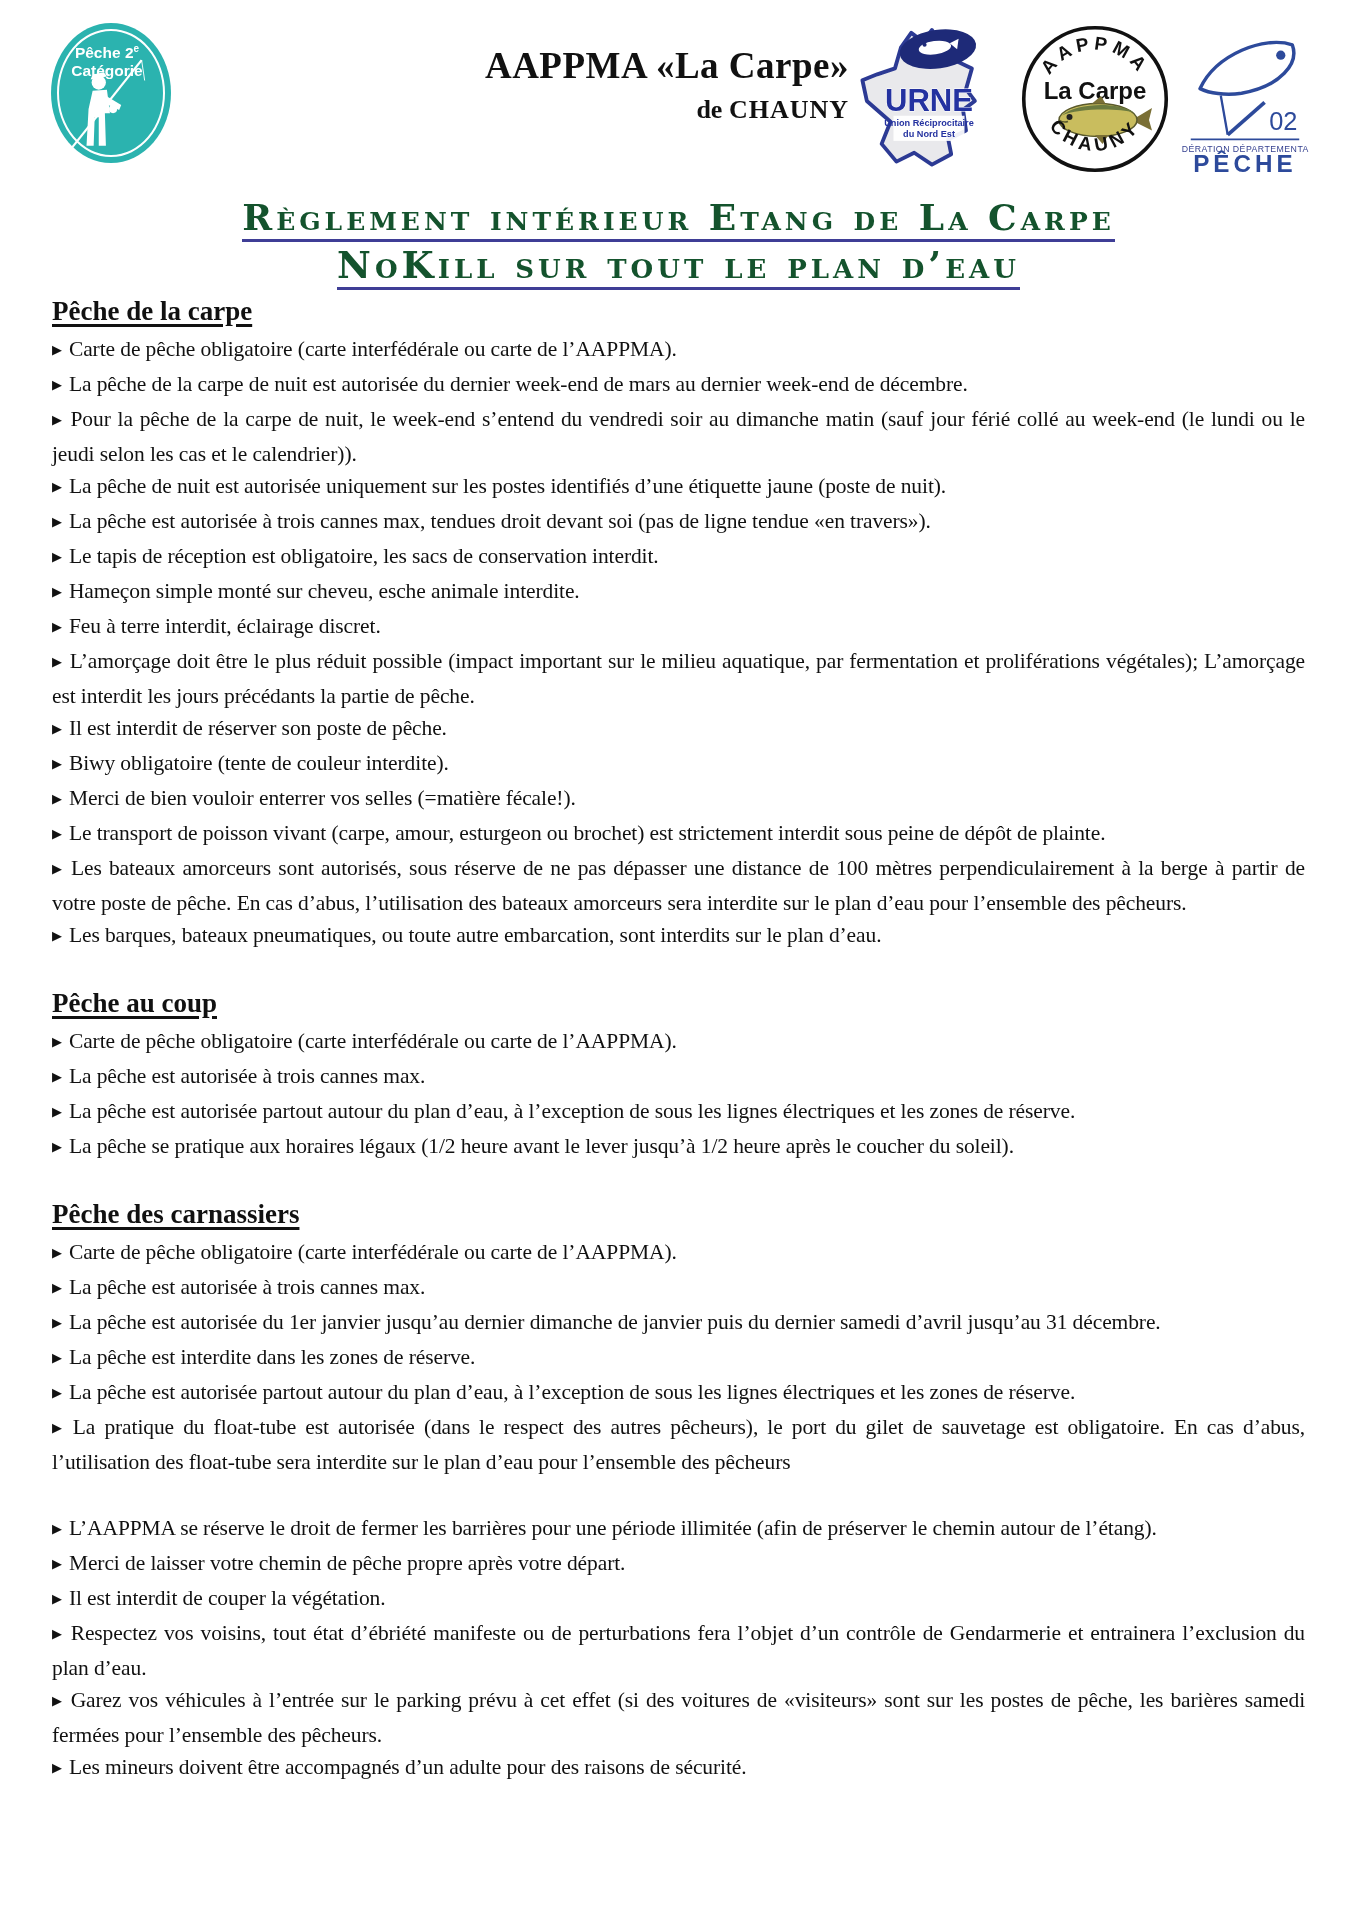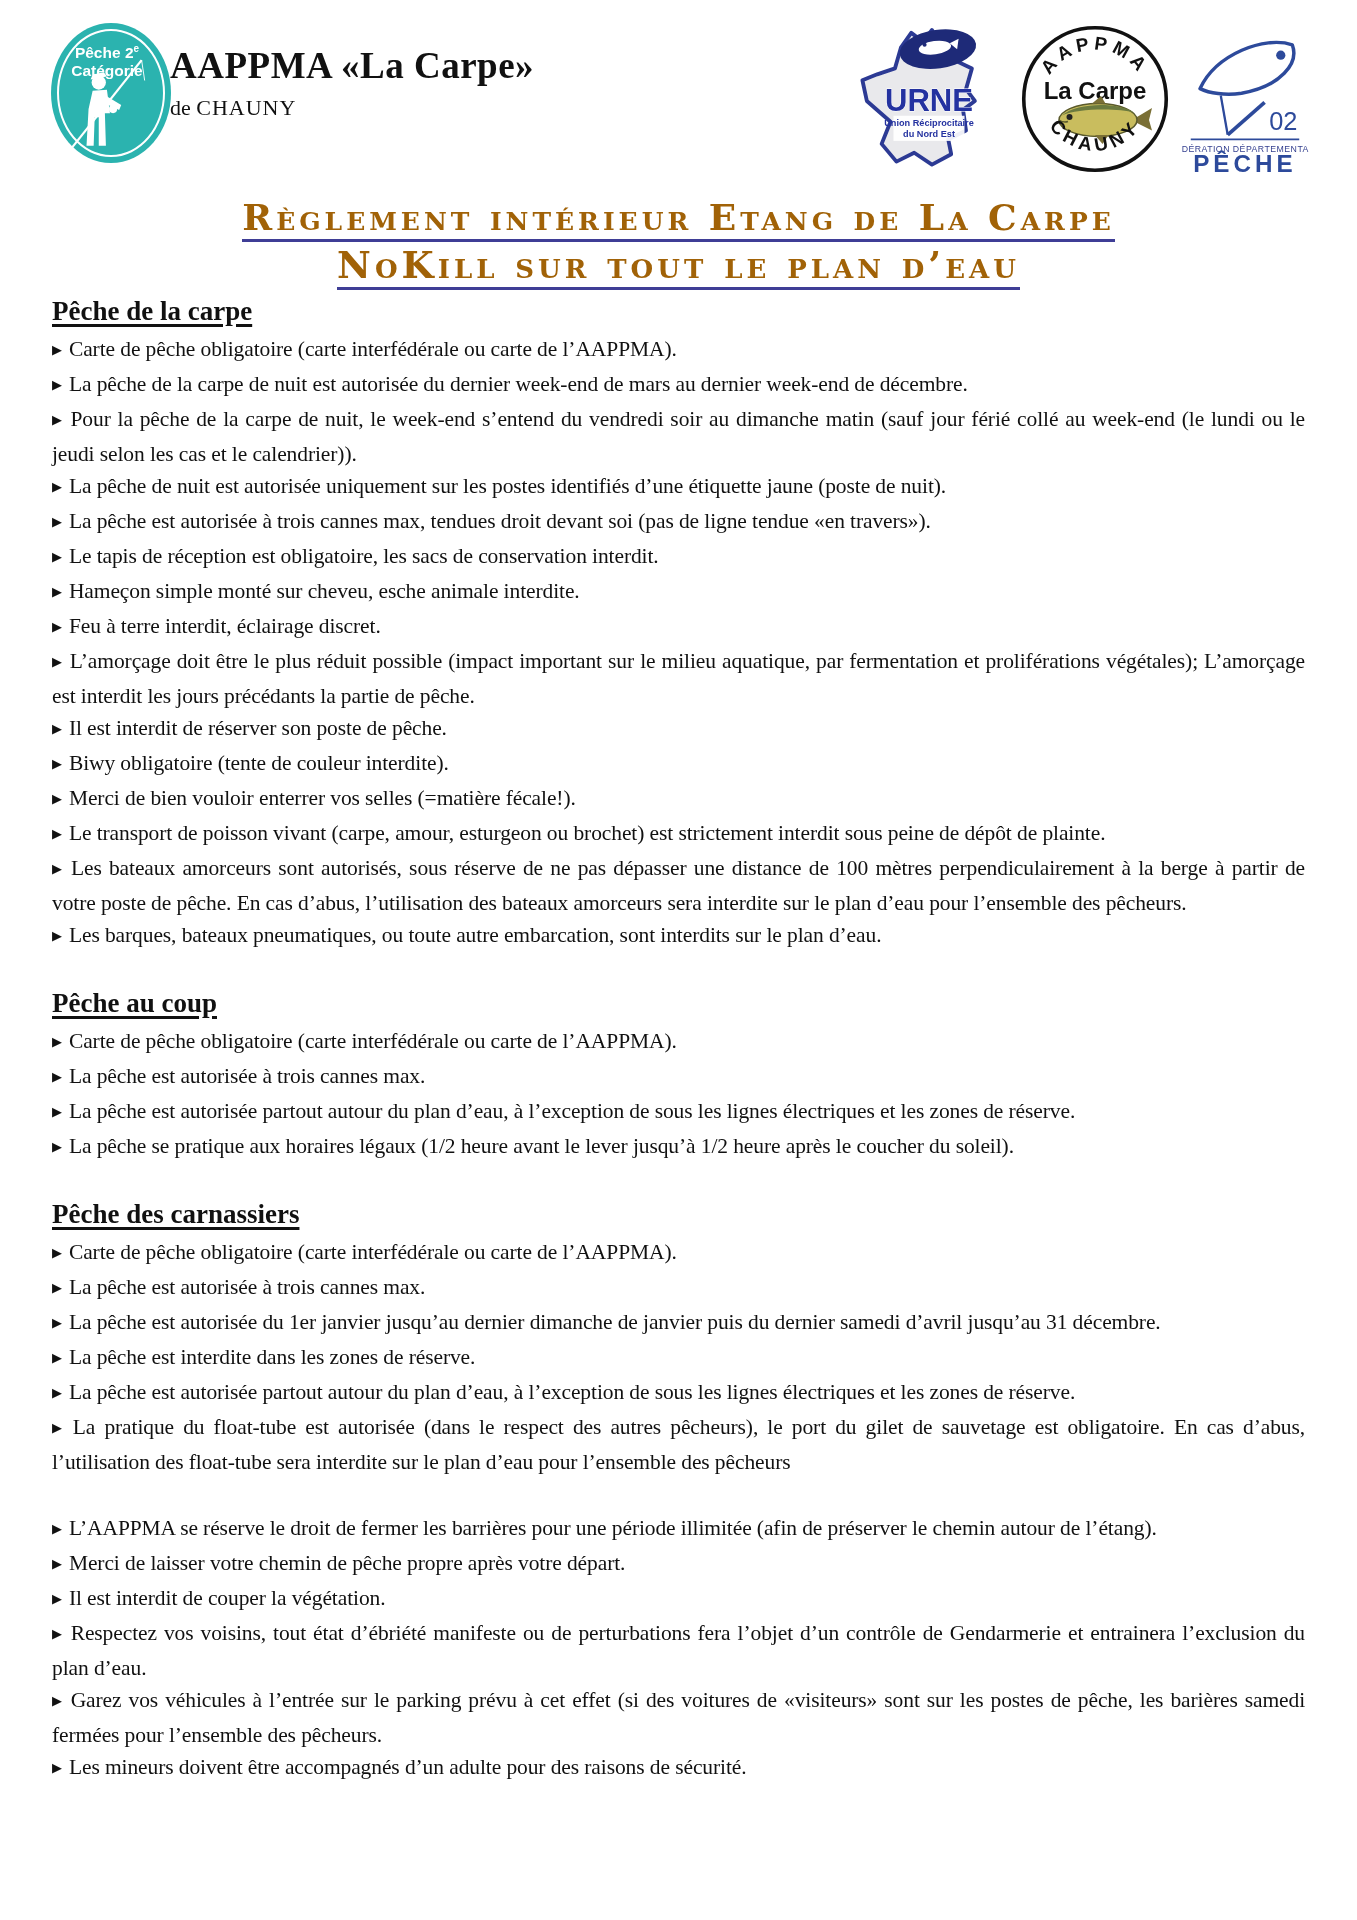--- a/index.html
+++ b/index.html
@@ -32,39 +32,39 @@
   }
   .badge-text{
     position:absolute;top:16px;left:0;right:8px;
     text-align:center;color:#ffffff;
     font-family:"Liberation Sans",sans-serif;
     font-weight:bold;font-size:15.5px;line-height:18px;
   }
   .badge-text sup{font-size:10px;}
   .badge-fisher{position:absolute;left:8px;top:30px;width:102px;height:102px;}
   .head-title{
-    flex:1 1 auto;text-align:left;
+    flex:1 1 auto;text-align:right;
     padding-top:20px;
   }
   .head-title .l1{
     font-size:37px;font-weight:bold;letter-spacing:0.5px;
   }
   .head-title .l2{
-    font-size:22px;font-weight:normal;margin-top:8px;
+    font-size:26px;font-weight:bold;margin-top:8px;
   }
   .head-title .l2 .caps{letter-spacing:1px;}
   .logos{display:flex;align-items:flex-start;gap:6px;flex:0 0 auto;}
   .logo-urne{width:160px;height:148px;}
   .logo-aappma{width:160px;height:150px;}
   .logo-fede{width:128px;height:150px;}
   
   .doc-title{
     margin-top:14px;
     text-align:center;
-    color:#a16207;
+    color:#14532d;
     font-family:"DejaVu Serif","Liberation Serif",serif;
     font-weight:bold;
   }
   .doc-title .t1{
     display:inline-block;
     font-size:36px;
     font-variant:small-caps;
     letter-spacing:4px;
     border-bottom:3px solid #3f3e96;
     padding-bottom:1px;

